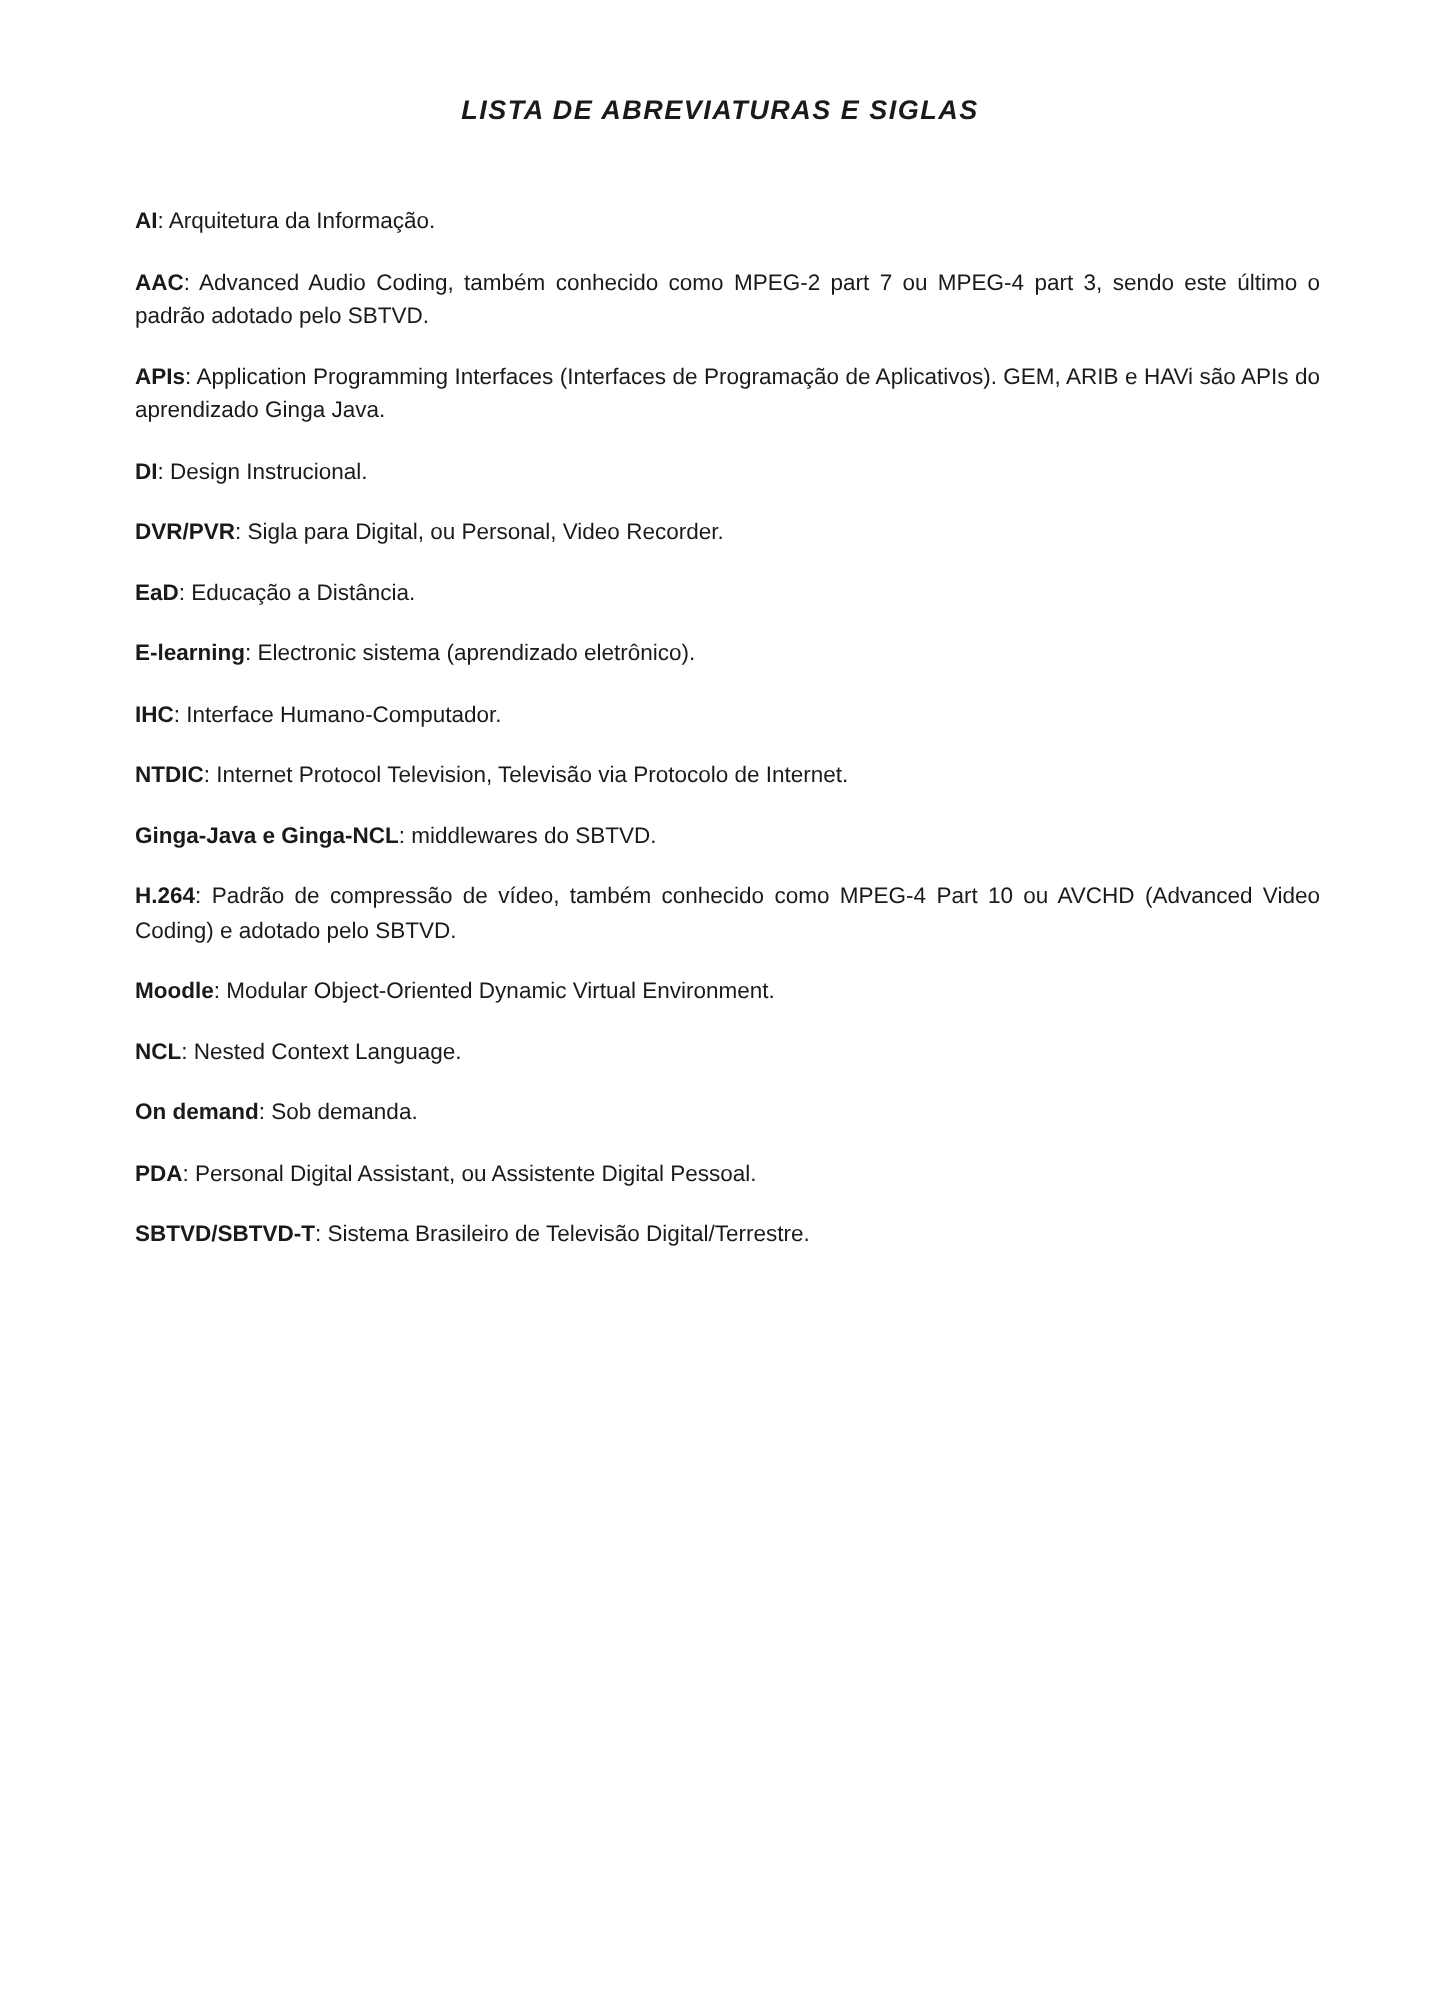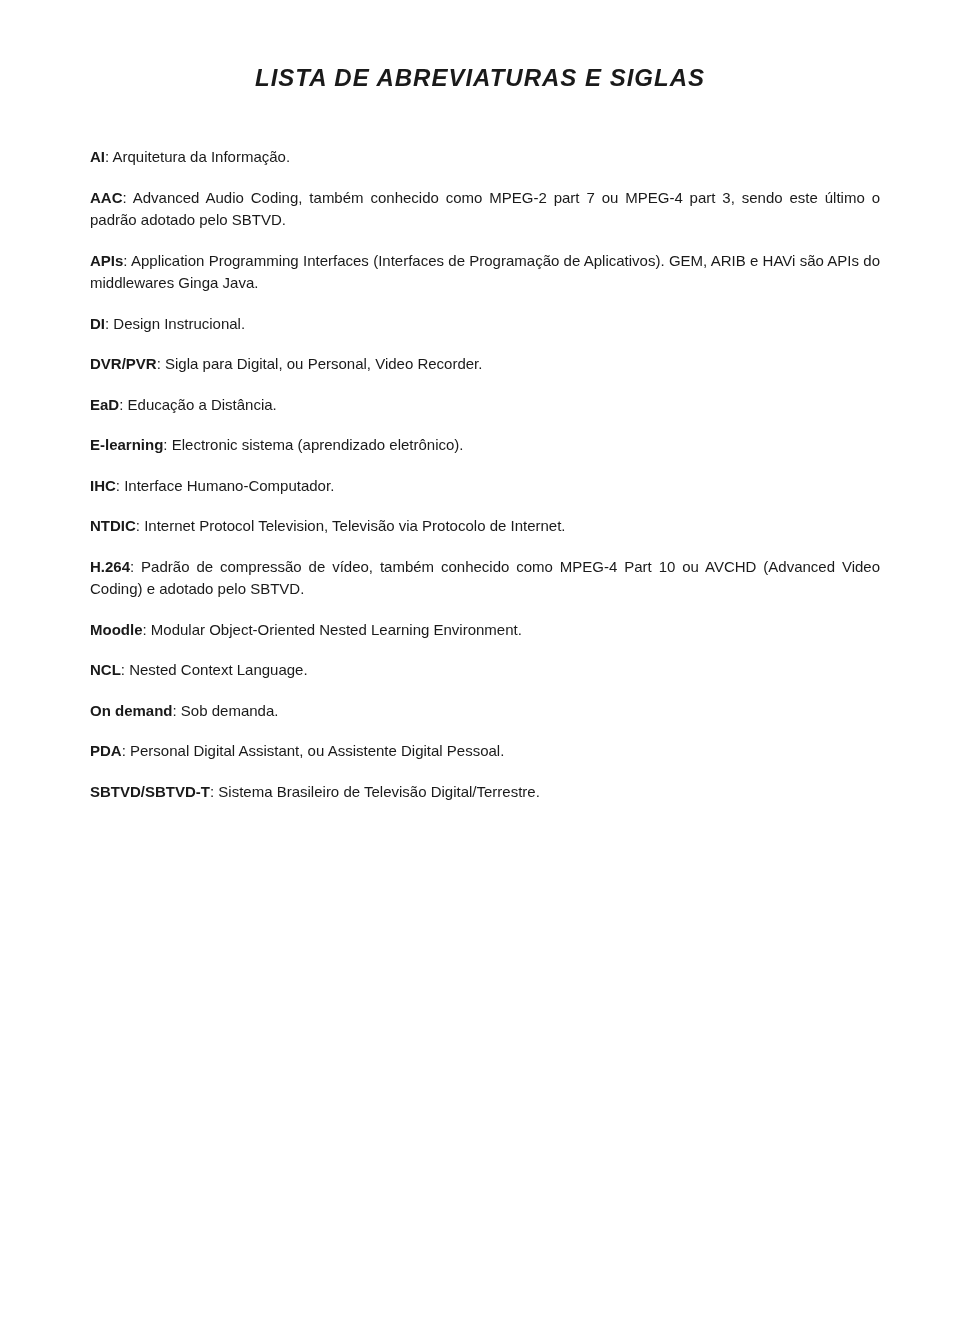--- a/index.html
+++ b/index.html
@@ -14,21 +14,21 @@
       font-size: 15px;
       color: #1a1a1a;
       width: 960px;
       min-height: 1333px;
       padding: 60px 80px;
       line-height: 1.5;
     }
 
     .page-title {
       text-align: center;
-      font-size: 24px;
+      font-size: 18px;
       font-weight: bold;
       font-style: italic;
       margin-bottom: 50px;
       letter-spacing: 1px;
     }
 
     .entry {
       margin-bottom: 18px;
       text-align: justify;
       margin-left: 10px;
@@ -42,26 +42,27 @@
     }
   </style>
 </head>
 <body>
 
 <h1 class="page-title">LISTA DE ABREVIATURAS E SIGLAS</h1>
 
 <div id="entries-container">
 <div class="entry"><span class="term">AI</span><span>: </span><span>Arquitetura da Informação.</span></div>
     <div class="entry"><span class="term">AAC</span><span>: </span><span class="italic">Advanced Audio Coding</span><span>, também conhecido como MPEG-2 part 7 ou MPEG-4 part 3, sendo este último o padrão adotado pelo SBTVD.</span></div>
-    <div class="entry"><span class="term">APIs</span><span>: </span><span class="italic">Application Programming Interfaces</span><span> (Interfaces de Programação de Aplicativos). GEM, ARIB e HAVi são APIs do </span><span class="italic">middlewares</span><span> Ginga Java.</span></div>
+    <div class="entry"><span class="term">APIs</span><span>: </span><span class="italic">Application Programming Interfaces</span><span> (Interfaces de Programação de Aplicativos). GEM, ARIB e HAVi são APIs do </span><span class="italic">aprendizado</span><span> Ginga Java.</span></div>
     <div class="entry"><span class="term">DI</span><span>: </span><span>Design Instrucional.</span></div>
     <div class="entry"><span class="term">DVR/PVR</span><span>: </span><span>Sigla para </span><span class="italic">Digital</span><span>, ou </span><span class="italic">Personal, Video Recorder</span><span>.</span></div>
     <div class="entry"><span class="term">EaD</span><span>: </span><span>Educação a Distância.</span></div>
     <div class="entry"><span class="term">E-learning</span><span>: </span><span class="italic">Electronic sistema</span><span> (aprendizado eletrônico).</span></div>
     <div class="entry"><span class="term">IHC</span><span>: </span><span>Interface Humano-Computador.</span></div>
     <div class="entry"><span class="term">NTDIC</span><span>: </span><span class="italic">Internet Protocol Television</span><span>, Televisão via Protocolo de Internet.</span></div>
+    <div class="entry"><span class="term">Ginga-Java e Ginga-NCL</span><span>: </span><span class="italic">middlewares</span><span> do SBTVD.</span></div>
     <div class="entry"><span class="term">H.264</span><span>: </span><span>Padrão de compressão de vídeo, também conhecido como MPEG-4 Part 10 ou AVCHD (</span><span class="italic">Advanced Video Coding</span><span>) e adotado pelo SBTVD.</span></div>
-    <div class="entry"><span class="term">Moodle</span><span>: </span><span>Modular Object-Oriented Nested Learning Environment.</span></div>
+    <div class="entry"><span class="term">Moodle</span><span>: </span><span>Modular Object-Oriented Dynamic Virtual Environment.</span></div>
     <div class="entry"><span class="term">NCL</span><span>: </span><span class="italic">Nested Context Language</span><span>.</span></div>
     <div class="entry"><span class="term">On demand</span><span>: </span><span>Sob demanda.</span></div>
     <div class="entry"><span class="term">PDA</span><span>: </span><span class="italic">Personal Digital Assistant</span><span>, ou Assistente Digital Pessoal.</span></div>
     <div class="entry"><span class="term">SBTVD/SBTVD-T</span><span>: </span><span>Sistema Brasileiro de Televisão Digital/Terrestre.</span></div>
   </div>
 
 </body></html>

